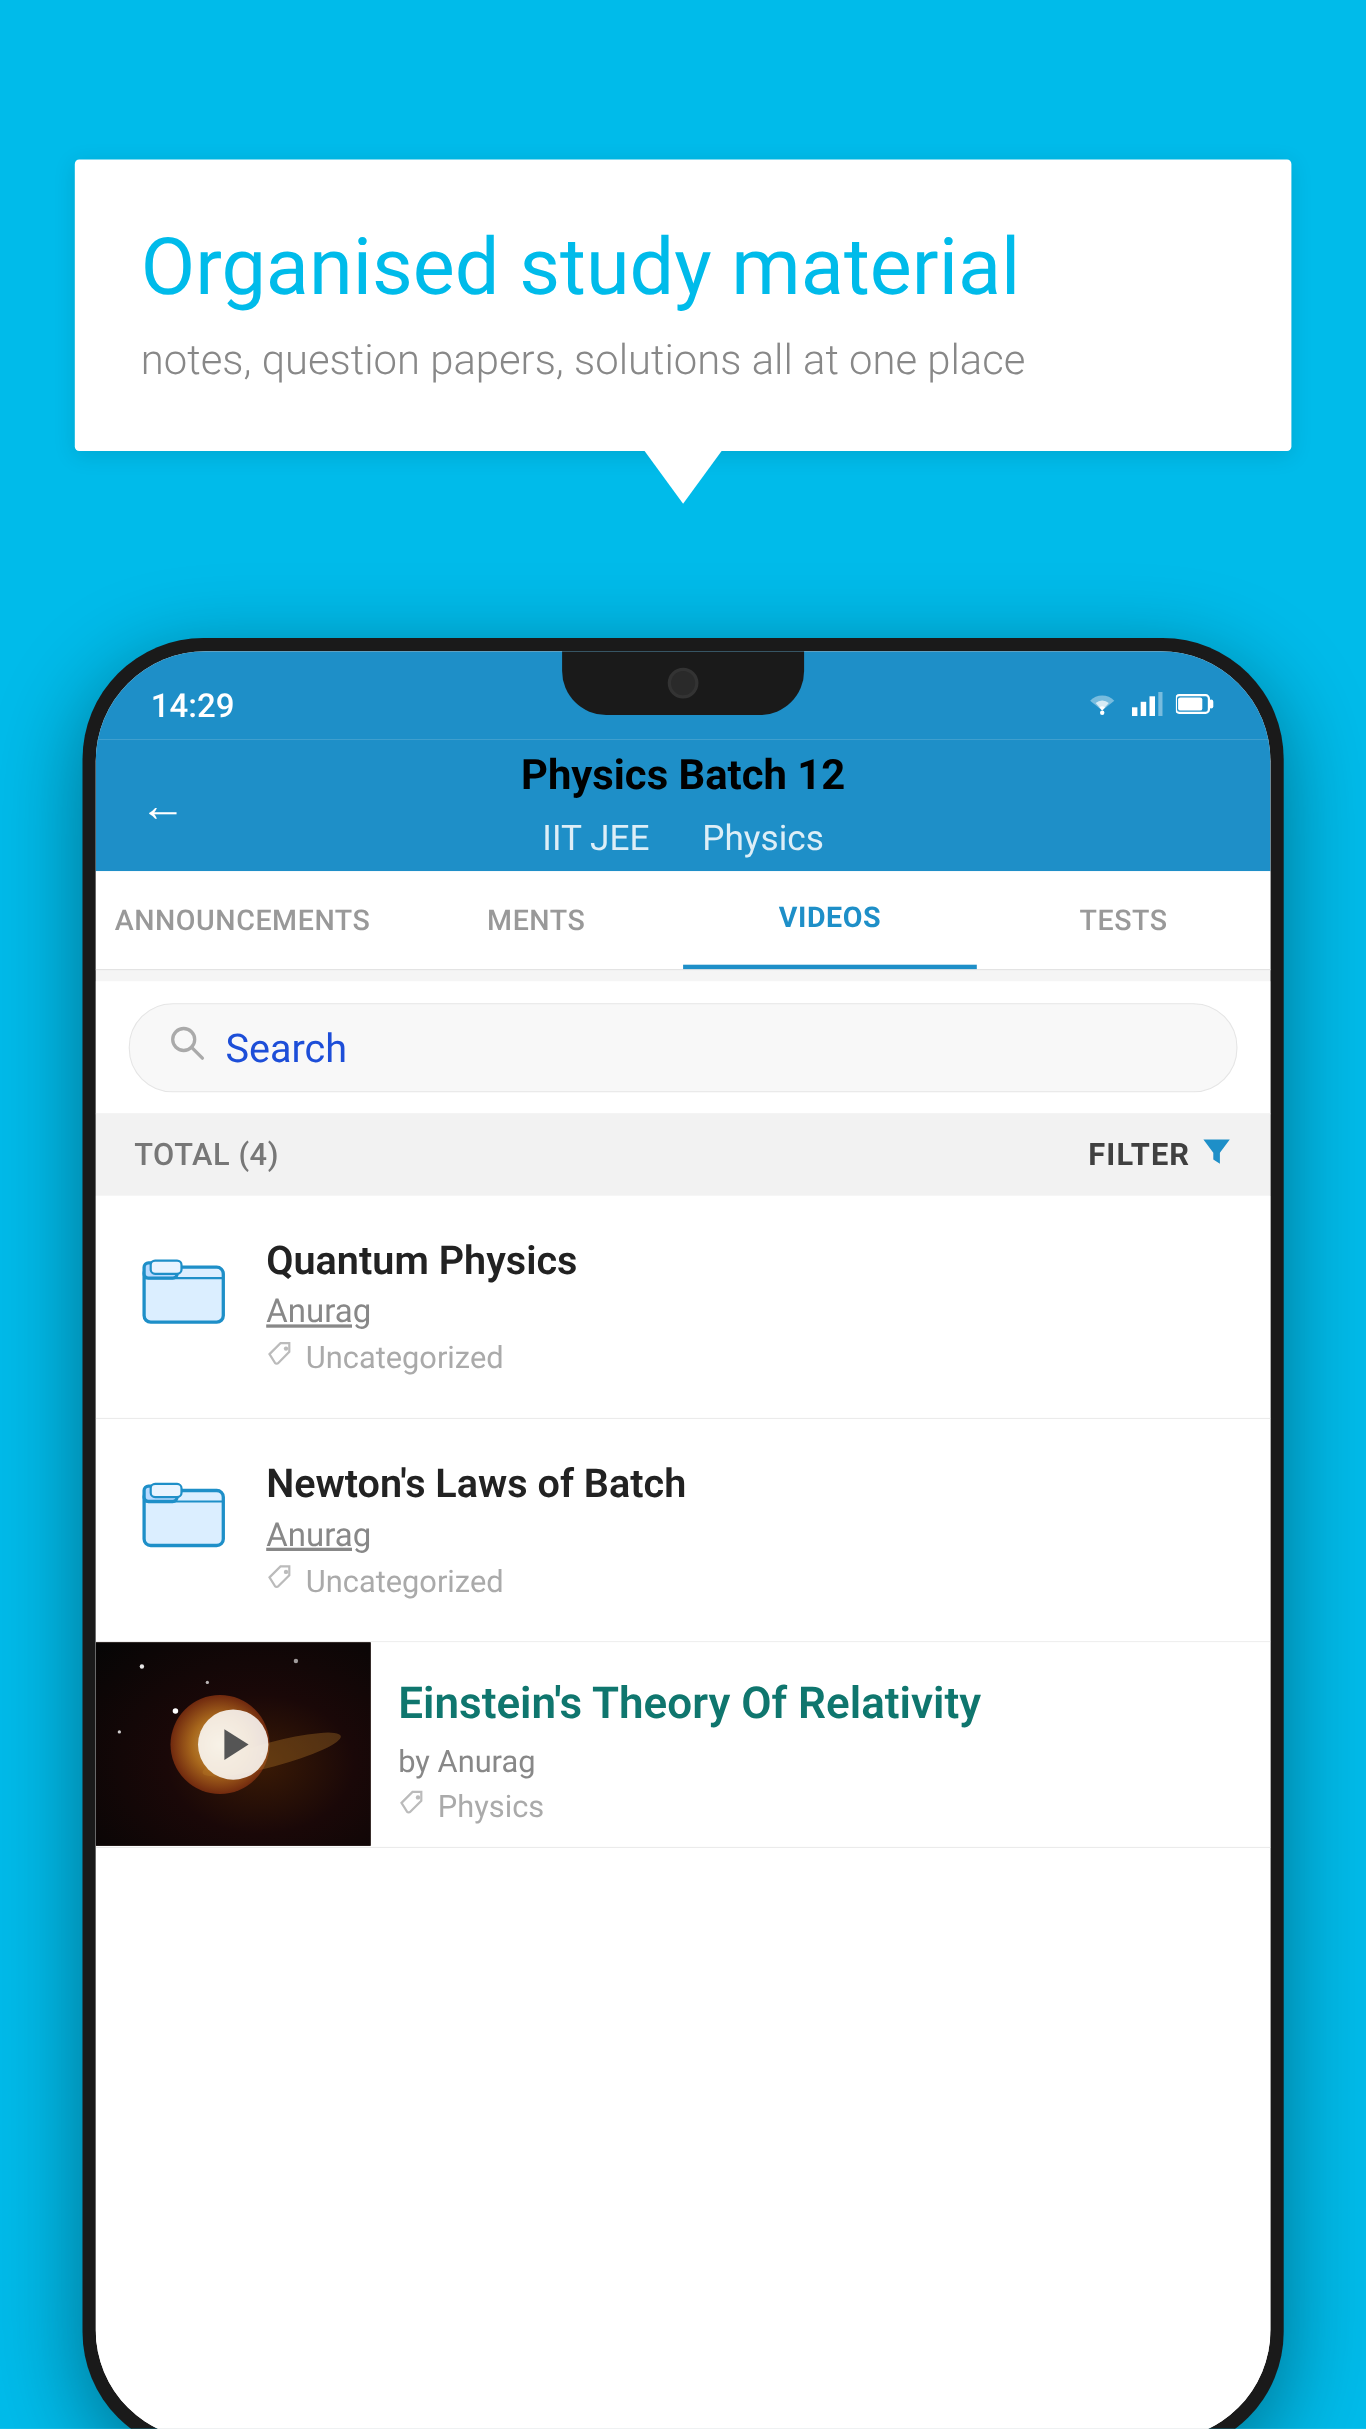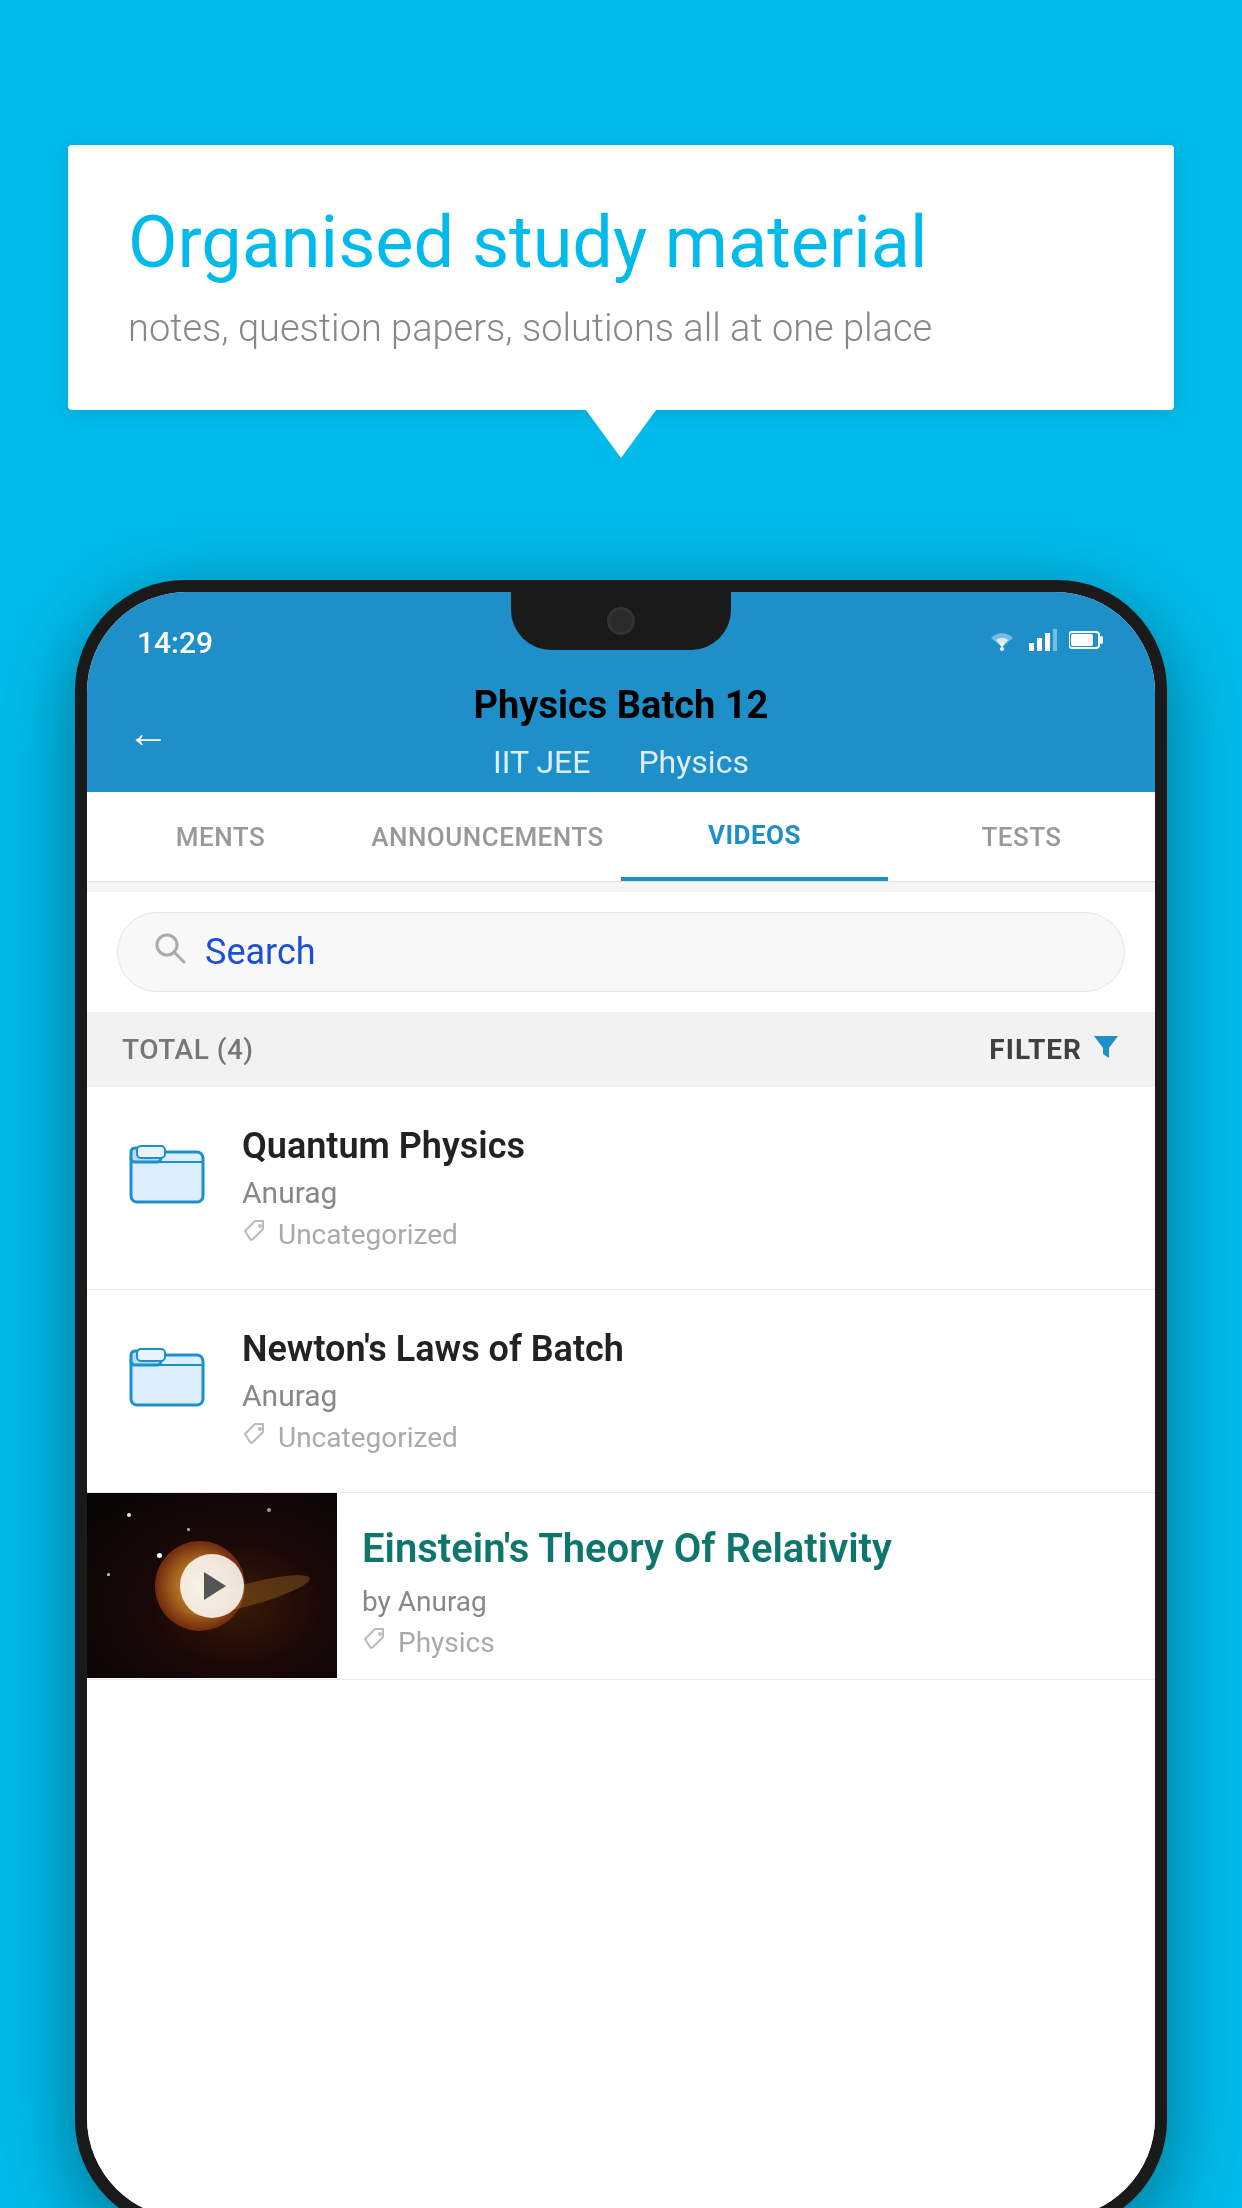--- a/index.html
+++ b/index.html
@@ -317,20 +317,21 @@
     .video-item-title {
       font-size: 36px;
       font-weight: 600;
       color: #222;
       margin-bottom: 8px;
     }
     .video-item-author {
       font-size: 30px;
       color: #888;
       margin-bottom: 8px;
+      text-decoration: underline;
     }
     .video-item-tag {
       display: flex;
       align-items: center;
       gap: 10px;
       font-size: 28px;
       color: #aaa;
     }
 
     
@@ -464,24 +465,24 @@
           <div class="header-subtitle">
             <span>IIT JEE</span>
             <span> </span>
             <span>Physics</span>
           </div>
         </div>
       </div>
 
       <div class="tabs-bar">
         <div class="tab-item">
+          <span>ANNOUNCEMENTS</span>
+        </div>
+        <div class="tab-item">
           <span>MENTS</span>
-        </div>
-        <div class="tab-item">
-          <span>ANNOUNCEMENTS</span>
         </div>
         <div class="tab-item active">
           <span>VIDEOS</span>
         </div>
         <div class="tab-item">
           <span>TESTS</span>
         </div>
       </div>
 
       <div class="search-container">

